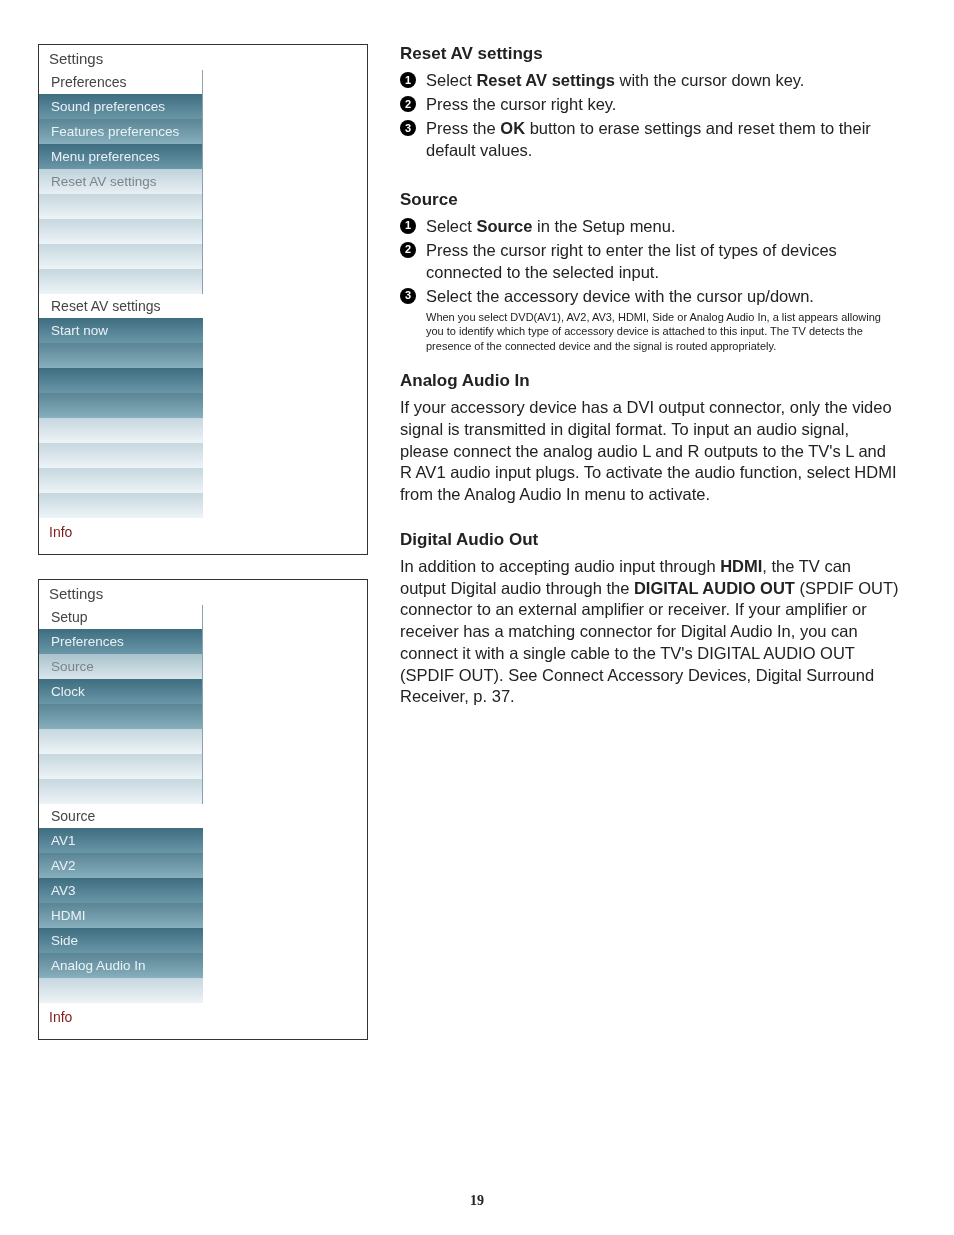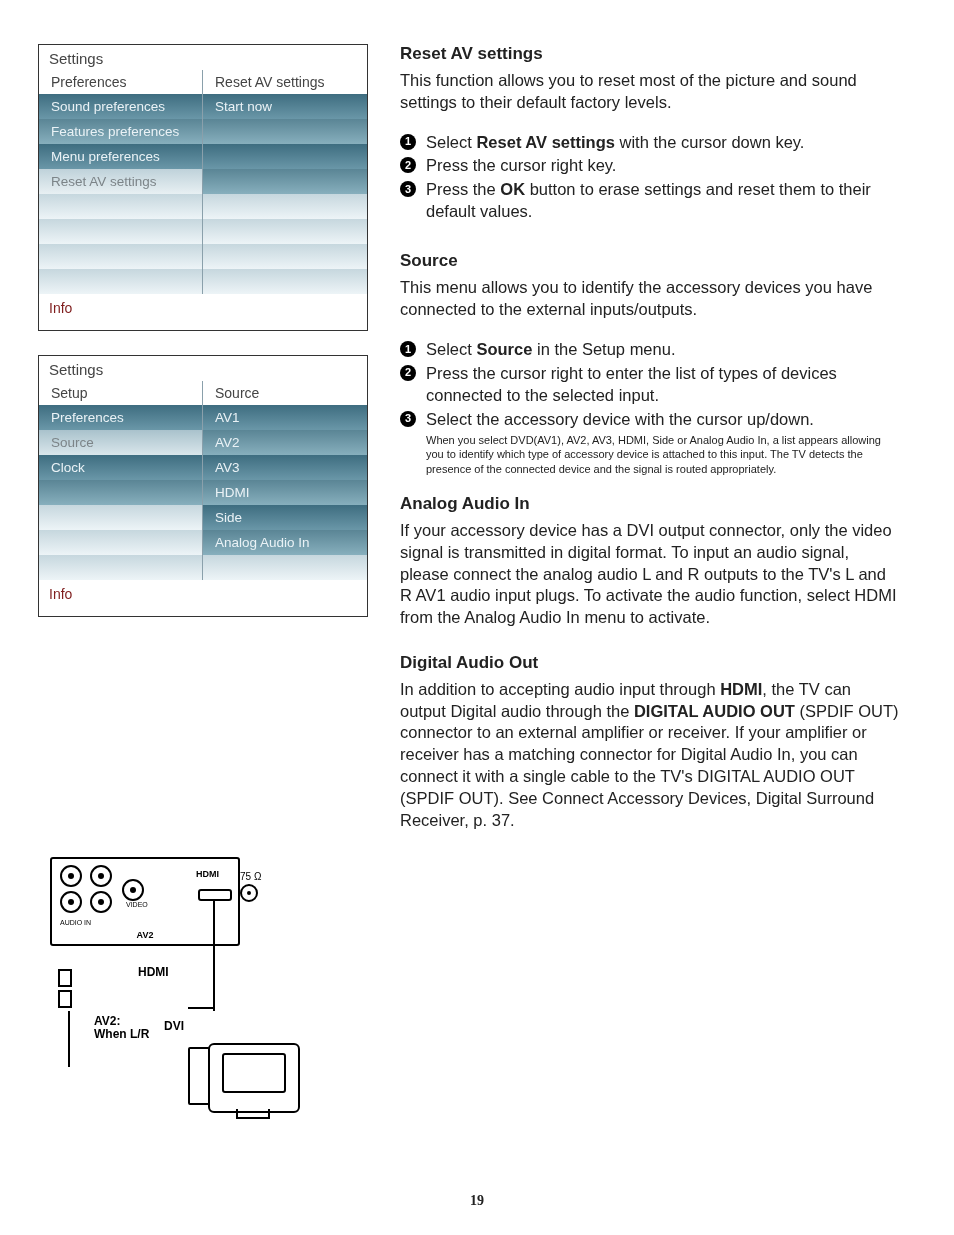--- a/index.html
+++ b/index.html
@@ -4,21 +4,21 @@
 <style>
   html,body{margin:0;padding:0;background:#fff;font-family:"Gill Sans","Gill Sans MT","Segoe UI",Arial,sans-serif;color:#222;}
   .page{width:954px;height:1235px;position:relative;padding:44px 48px 0 38px;box-sizing:border-box;}
   .cols{display:flex;gap:32px;}
   .left{width:330px;flex:0 0 330px;}
   .right{flex:1;padding-right:6px;}
 
   
   .menubox{border:1px solid #333;background:#fff;margin-bottom:24px;position:relative;}
   .menubox .title{font-size:15px;color:#444;padding:5px 10px 3px;font-weight:400;}
-  .menubox .panes{display:flex;}
+  .menubox .panes{display:flex;flex-direction:column;}
   .pane{width:50%;box-sizing:border-box;}
   .pane.l{border-right:1px solid #8aa0ab;}
   .pane .hdr{font-size:14px;color:#444;padding:4px 12px;background:#fff;}
   .row{font-size:13.5px;padding:4px 12px;height:17px;line-height:17px;box-sizing:content-box;color:#eaf2f6;background:linear-gradient(#3e6d80,#6a97a8);}
   .row.alt{background:linear-gradient(#5a8595,#87afbd);}
   .row.inactive{background:linear-gradient(#a9c2cc,#d9e6eb);color:#7c8488;}
   .row.inactive.alt{background:linear-gradient(#bfd2da,#e8f0f3);}
   .row.blank{background:linear-gradient(#c6d7de,#edf4f7);}
   .info{font-size:14px;color:#7f1d1d;padding:6px 10px 14px;border-top:0;}
 
@@ -166,29 +166,27 @@
         </div>
         <div class="tower"></div>
         <div class="monitor"></div>
         <div class="stand"></div>
       </div>
     </div>
 
     <div class="right">
 
       <h3>Reset AV settings</h3>
-      <p>This function allows you to reset most of the picture and sound settings to their default factory levels.</p>
       <ol class="steps">
         <li><span class="num">1</span><span>Select </span><span class="bold">Reset AV settings</span><span> with the cursor down key.</span></li>
         <li><span class="num">2</span><span>Press the cursor right key.</span></li>
         <li><span class="num">3</span><span>Press the </span><span class="bold">OK</span><span> button to erase settings and reset them to their default values.</span></li>
       </ol>
 
       <h3 style="margin-top:28px;">Source</h3>
-      <p>This menu allows you to identify the accessory devices you have connected to the external inputs/outputs.</p>
       <ol class="steps" style="margin-bottom:2px;">
         <li><span class="num">1</span><span>Select </span><span class="bold">Source</span><span> in the Setup menu.</span></li>
         <li><span class="num">2</span><span>Press the cursor right to enter the list of types of devices connected to the selected input.</span></li>
         <li><span class="num">3</span><span>Select the accessory device with the cursor up/down.</span></li>
       </ol>
       <div class="body-after" style="padding-left:26px;">When you select DVD(AV1), AV2, AV3, HDMI, Side or Analog Audio In, a list appears allowing you to identify which type of accessory device is attached to this input. The TV detects the presence of the connected device and the signal is routed appropriately.</div>
 
       <h3>Analog Audio In</h3>
       <p>If your accessory device has a DVI output connector, only the video signal is transmitted in digital format.  To input an audio signal, please connect the analog audio L and R outputs to the TV's L and R AV1 audio input plugs.  To activate the audio function, select  HDMI from the Analog Audio In menu to activate.</p>
 

